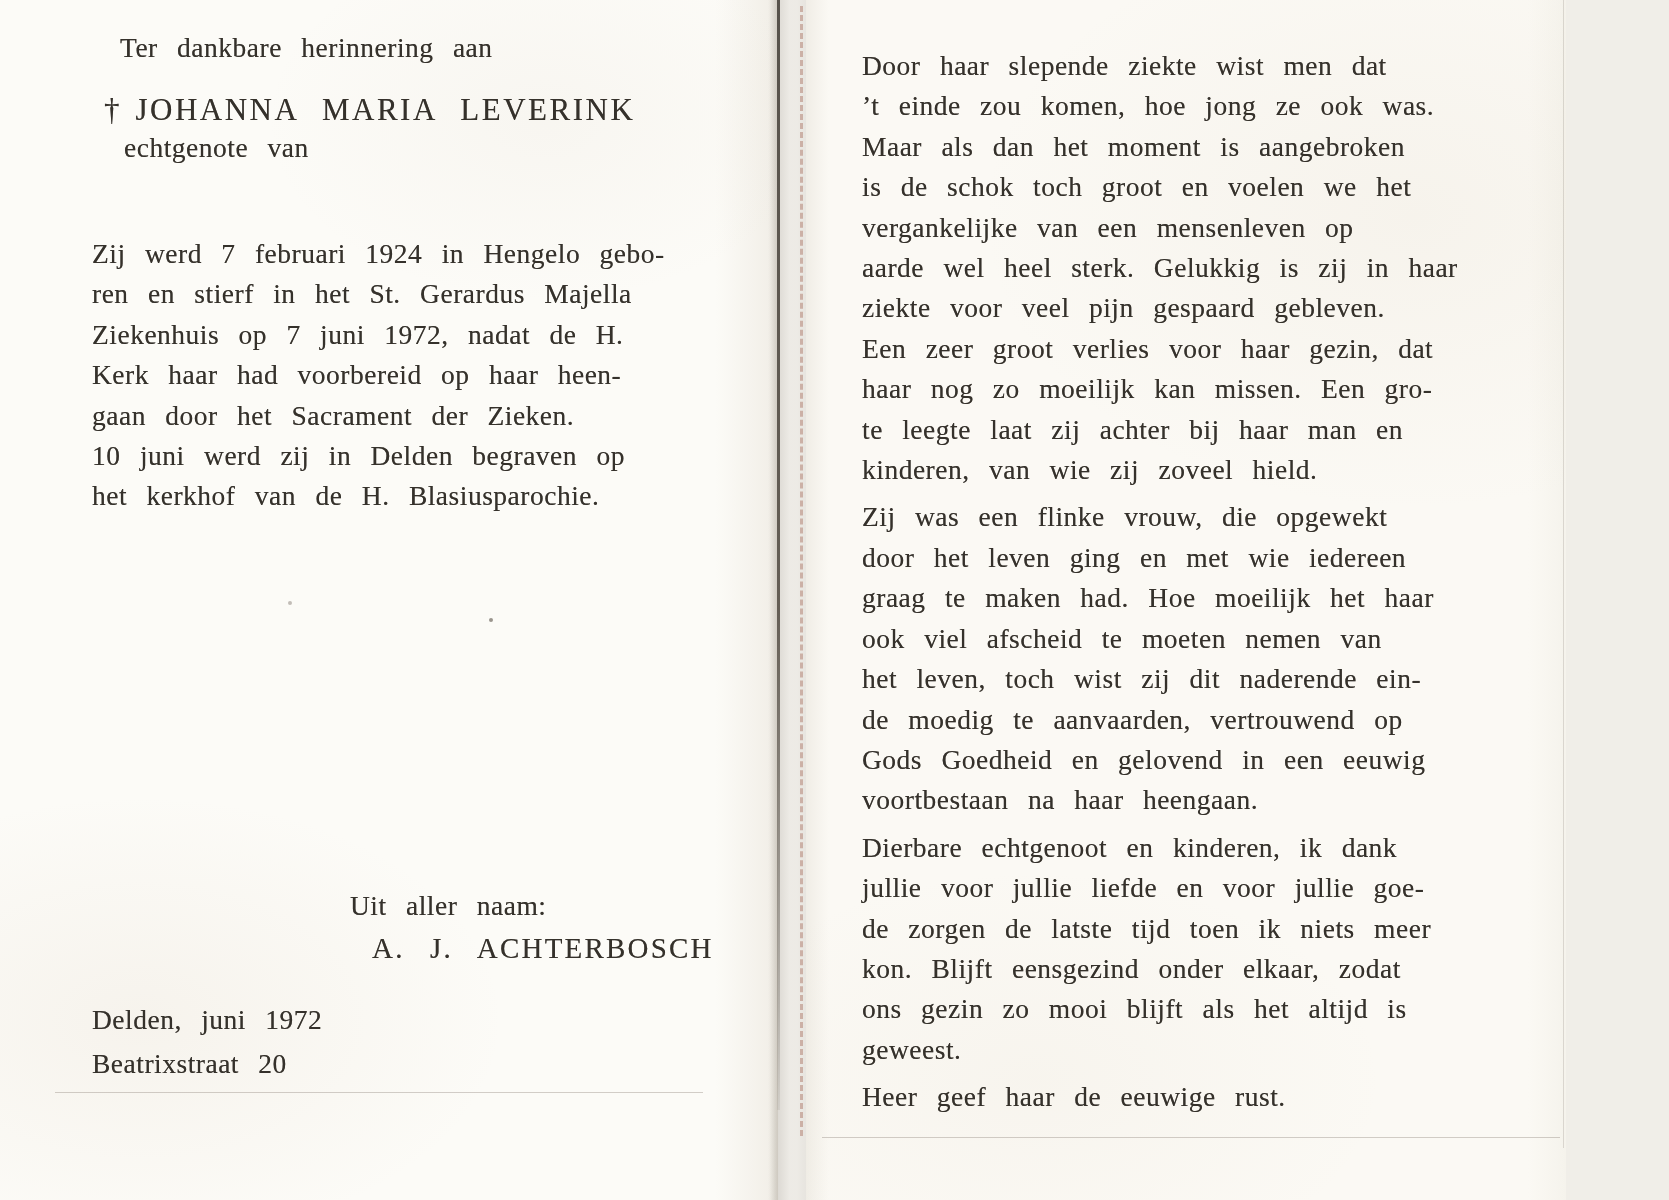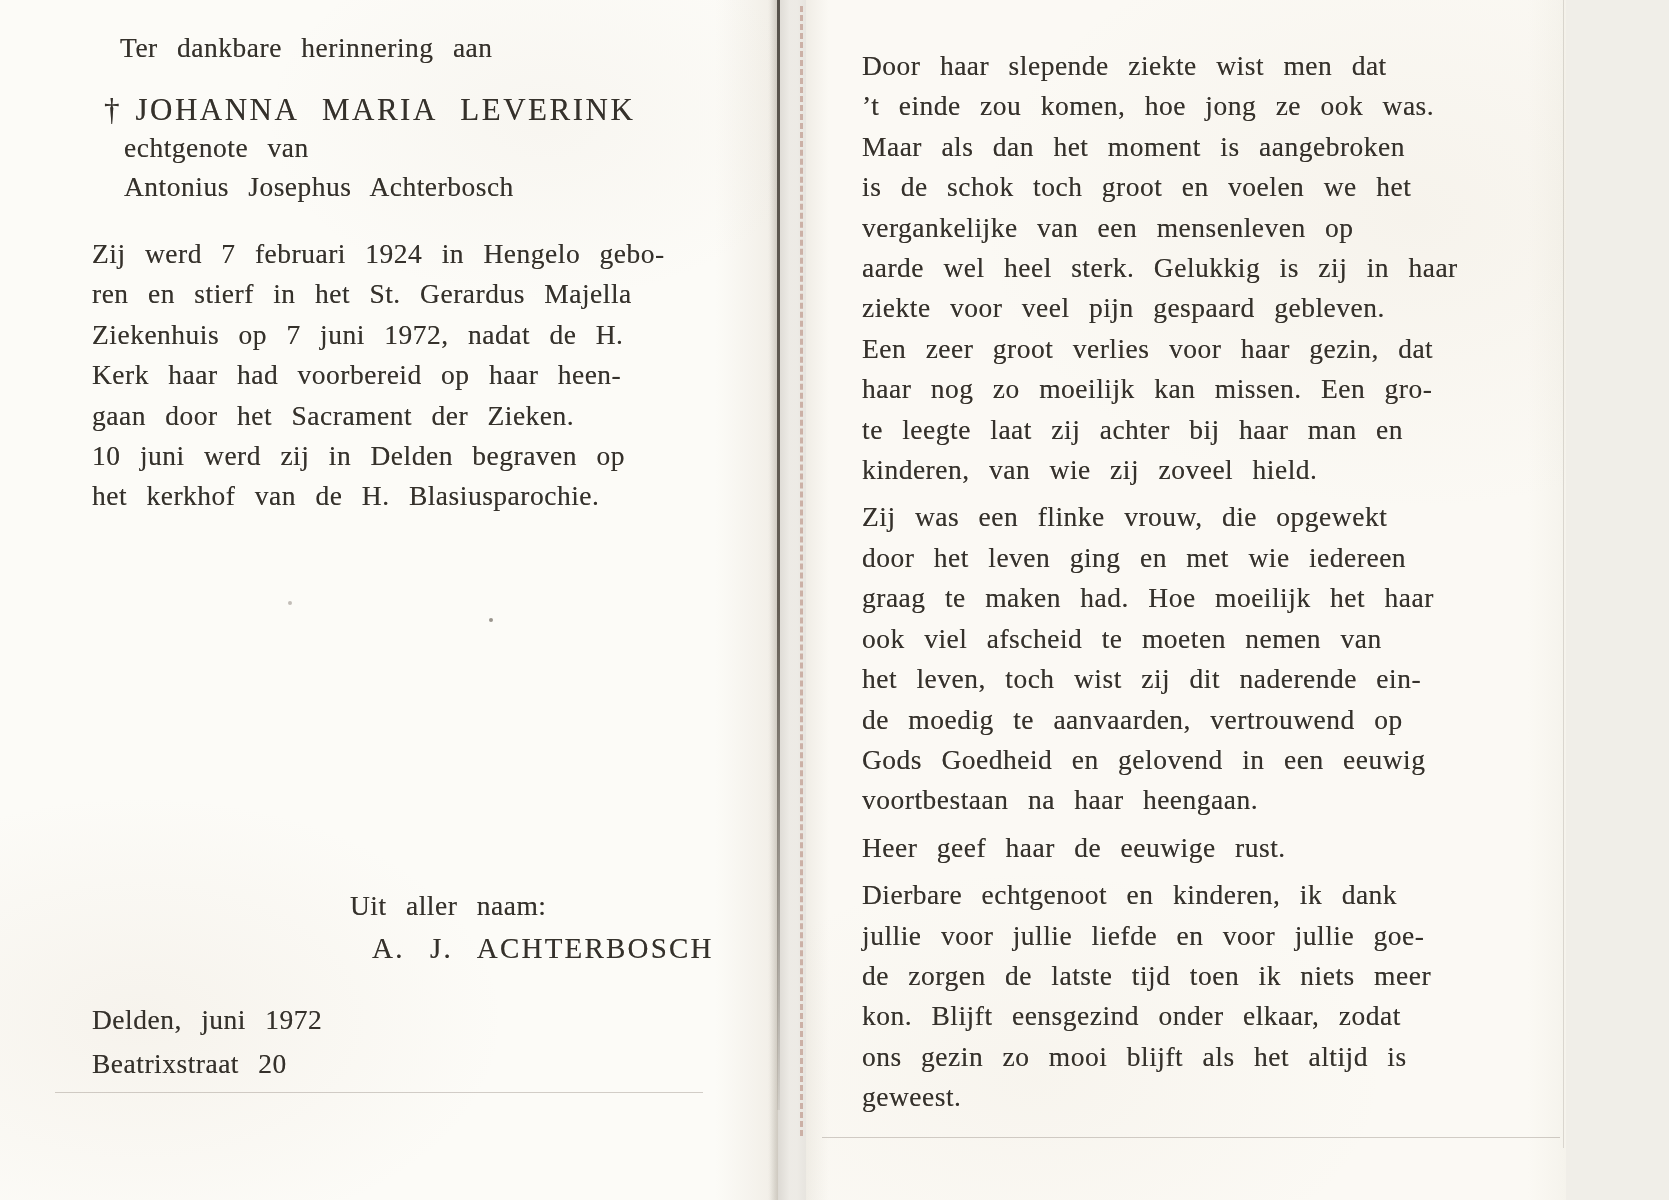--- a/index.html
+++ b/index.html
@@ -125,21 +125,20 @@
 <body>
 
 <div>
 
   <section class="page page-left">
     <div class="txt header-line">Ter dankbare herinnering aan</div>
 
     <h1 class="name-line"><span class="cross">†</span><span>JOHANNA MARIA LEVERINK</span></h1>
 
     <div class="txt spouse-label">echtgenote van</div>
-    <div class="txt spouse-name">Antonius Josephus Achterbosch</div>
 
     <div class="txt intro-para">Zij werd 7 februari 1924 in Hengelo gebo-
 ren en stierf in het St. Gerardus Majella
 Ziekenhuis op 7 juni 1972, nadat de H.
 Kerk haar had voorbereid op haar heen-
 gaan door het Sacrament der Zieken.
 10 juni werd zij in Delden begraven op
 het kerkhof van de H. Blasiusparochie.</div>
 
 
@@ -171,27 +170,27 @@
 te leegte laat zij achter bij haar man en
 kinderen, van wie zij zoveel hield.</p>
       <p>Zij was een flinke vrouw, die opgewekt
 door het leven ging en met wie iedereen
 graag te maken had. Hoe moeilijk het haar
 ook viel afscheid te moeten nemen van
 het leven, toch wist zij dit naderende ein-
 de moedig te aanvaarden, vertrouwend op
 Gods Goedheid en gelovend in een eeuwig
 voortbestaan na haar heengaan.</p>
-      <p>Heer geef haar de eeuwige rust.</p>
       <p>Dierbare echtgenoot en kinderen, ik dank
 jullie voor jullie liefde en voor jullie goe-
 de zorgen de latste tijd toen ik niets meer
 kon. Blijft eensgezind onder elkaar, zodat
 ons gezin zo mooi blijft als het altijd is
 geweest.</p>
+      <p>Heer geef haar de eeuwige rust.</p>
     </div>
   </section>
 
   <div class="right-margin-strip"></div>
 
   <div class="edge-line edge-bottom-left"></div>
   <div class="edge-line edge-bottom-right"></div>
   <div class="edge-line edge-right-vert"></div>
 
 </div>

